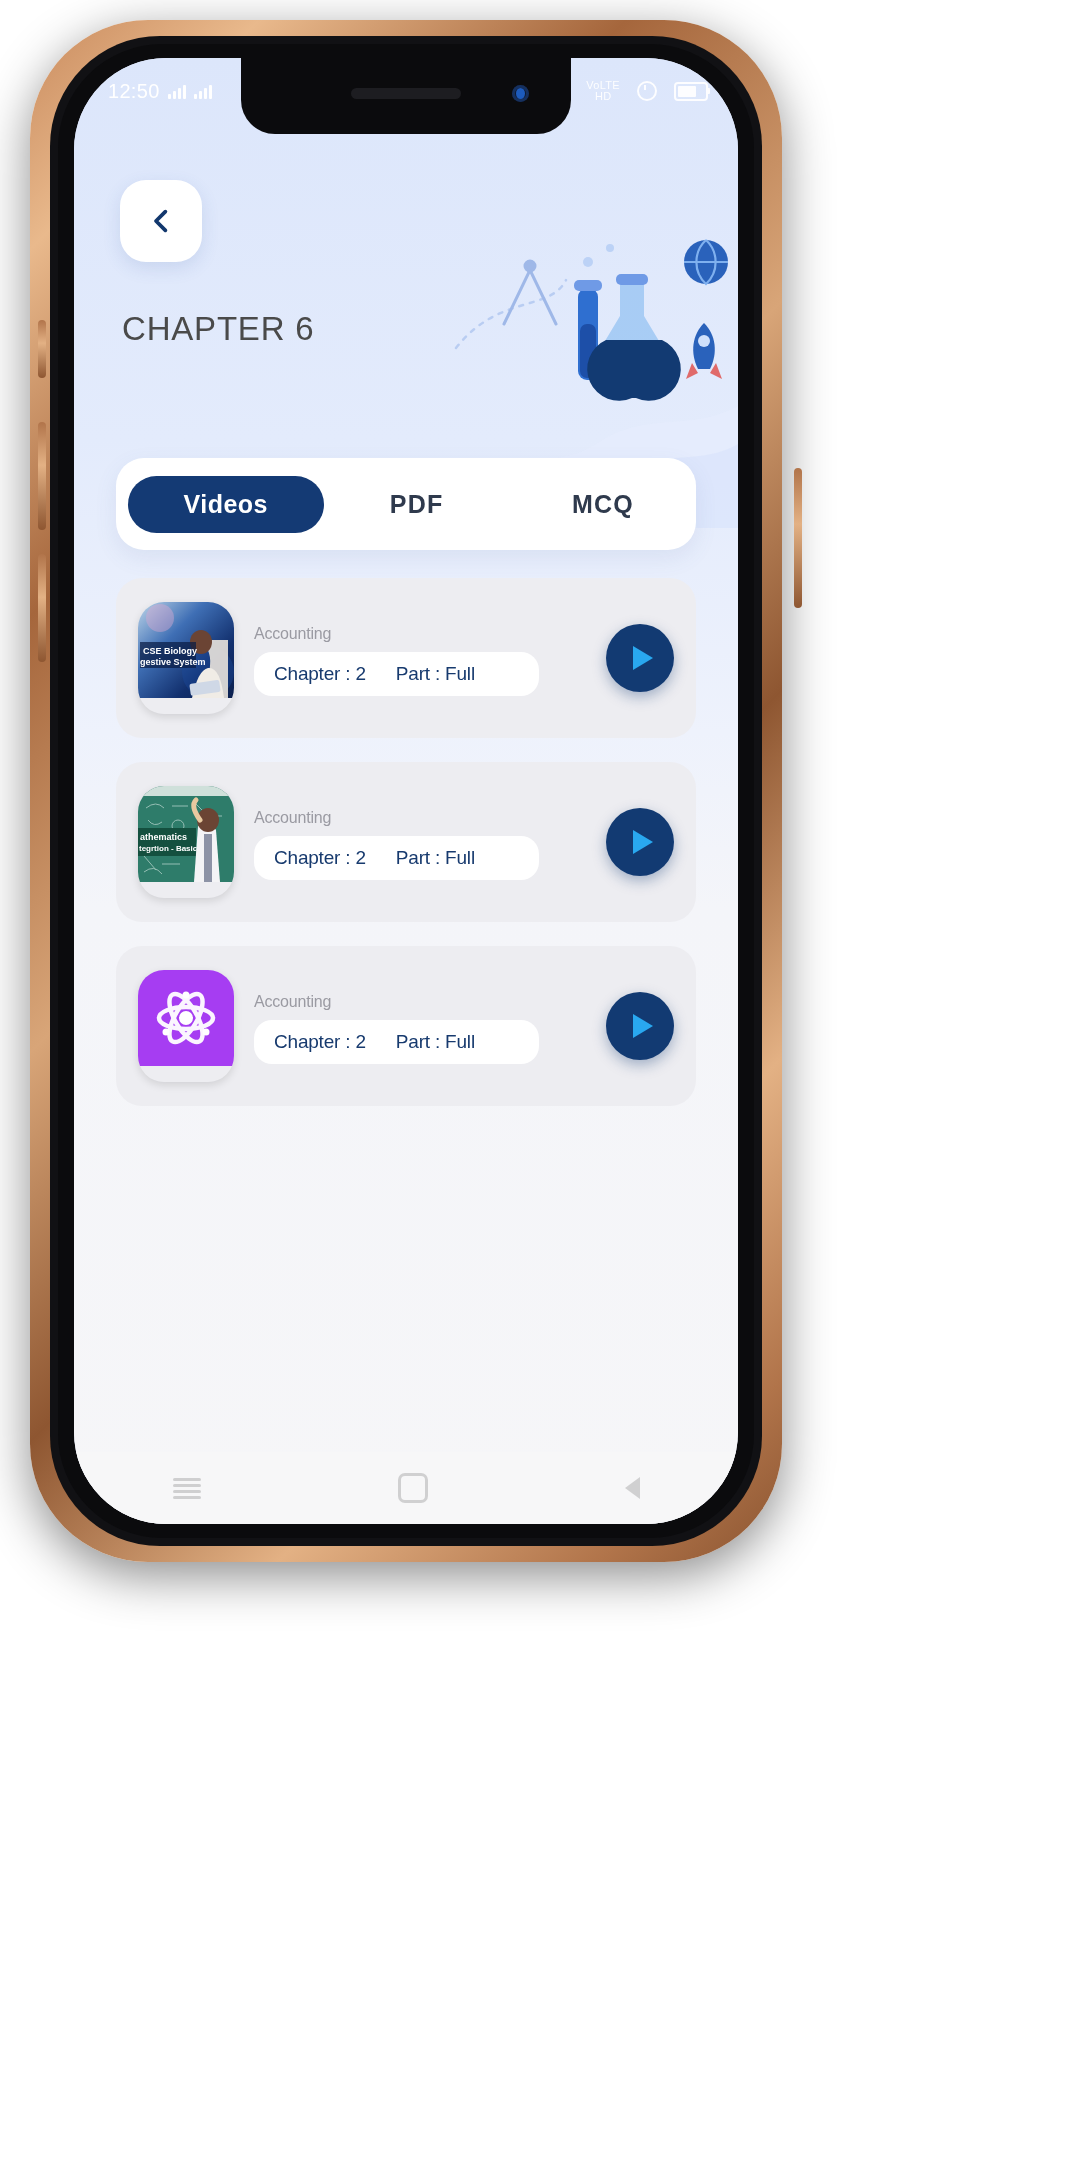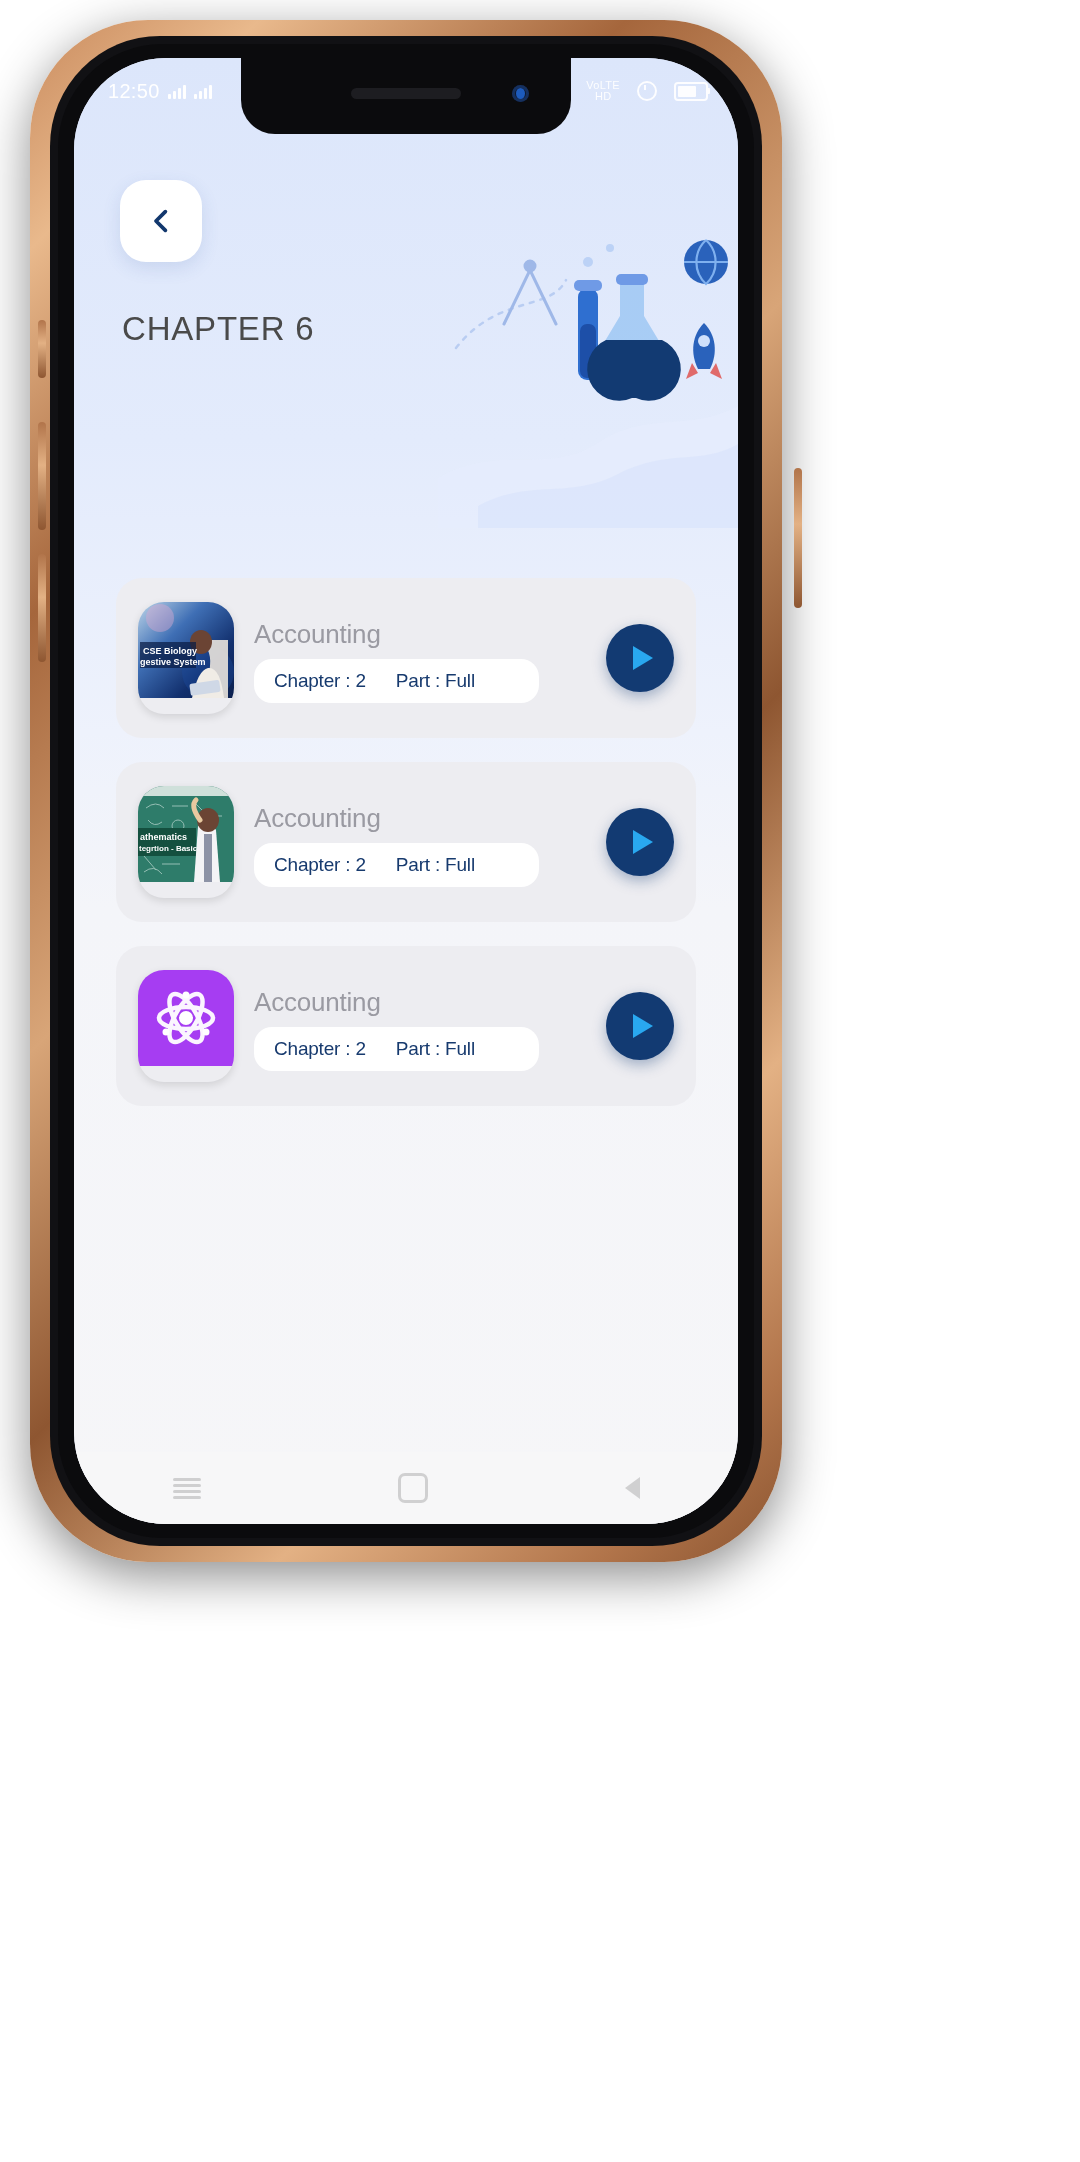--- a/index.html
+++ b/index.html
@@ -202,21 +202,21 @@
     padding: 0 22px;
     box-sizing:border-box;
   }
   .thumb {
     width:96px; height:112px; border-radius: 26px;
     flex:0 0 96px; overflow:hidden; position:relative;
     box-shadow: 0 3px 8px rgba(0,0,0,.12);
   }
   .card-body { flex:1; margin-left:20px; position:relative; }
   .card-title { font-size:26px; font-weight:700; color:#1c1c1e; letter-spacing:-.2px; }
-  .card-sub  { font-size:26px; color:#9a9aa2; margin-top:5px; letter-spacing:-.2px;}
+  .card-sub  { font-size:16px; color:#9a9aa2; margin-top:5px; letter-spacing:-.2px;}
   .meta {
     margin-top: 9px;
     background:#ffffff; border-radius:18px;
     height: 44px;
     display:flex; align-items:center;
     width: 285px;
     box-sizing:border-box;
   }
   .meta span { font-size:19px; color:#173a6e; letter-spacing:-.2px; }
   .meta .m1 { padding-left:20px; }
@@ -329,20 +329,25 @@
         </div>
 
         <div class="back-btn">
           <svg viewBox="0 0 24 24">
             <path d="M15.5 4.5 L8 12 L15.5 19.5" fill="none" stroke="#12376d" stroke-width="3" stroke-linecap="round" stroke-linejoin="round"></path>
           </svg>
         </div>
 
         <div class="chapter-title">CHAPTER 6</div>
 
+        <div class="tabbar">
+          <div class="tab active">Videos</div>
+          <div class="tab">PDF</div>
+          <div class="tab">MCQ</div>
+        </div>
 
         <div class="cards">
 
           <div class="card">
             <div class="thumb">
               <svg viewBox="0 0 96 96" width="96" height="96">
                 <defs>
                   <linearGradient id="g1" x1="0" y1="0" x2="1" y2="1">
                     <stop offset="0" stop-color="#bfd7ea"></stop>
                       <stop offset=".35" stop-color="#3f6fb5"></stop>

